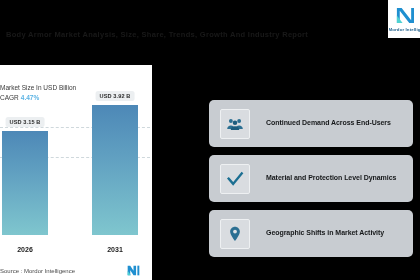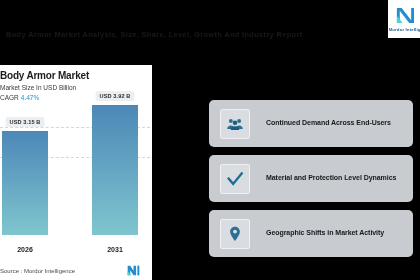--- a/index.html
+++ b/index.html
@@ -100,34 +100,33 @@
     color:#16181a;letter-spacing:-.05px;line-height:1.2;
   }
   #info-card-1{top:100px;}
   #info-card-2{top:155px;}
   #info-card-3{top:210px;}
 </style>
 </head>
 <body>
 
 <div id="header-strip">
-  <div id="header-title">Body Armor Market Analysis, Size, Share, Level, Growth And Industry Report</div>
+  <div id="header-title">Body Armor Market Analysis, Size, Share, Trends, Growth And Industry Report</div>
 </div>
 
 <div id="brand-panel">
   <svg id="brand-mark" viewBox="0 0 40 40">
     <path d="M4 4 L14 4 L34 30 L34 4 L40 4 L40 36 L30 36 L10 10 L10 36 L4 36 Z" fill="#1f8fd0"></path>
     <path d="M4 20 L4 36 L16 36 Z" fill="#4fd2d2"></path>
   </svg>
   <div id="brand-name">Mordor Intelligence</div>
 </div>
 
 <div id="chart-card">
 
-  <div id="chart-title">Body Armor Market</div>
   <div id="chart-subtitle">Market Size In USD Billion</div>
   <div id="cagr-row">
     <span>CAGR</span><span id="cagr-value">4.47%</span>
   </div>
 
   <div id="plot">
     <div class="gridline" style="top:18px;"></div>
     <div class="gridline" style="top:48px;"></div>
 
     <div class="bar-group" style="left:2px;">

